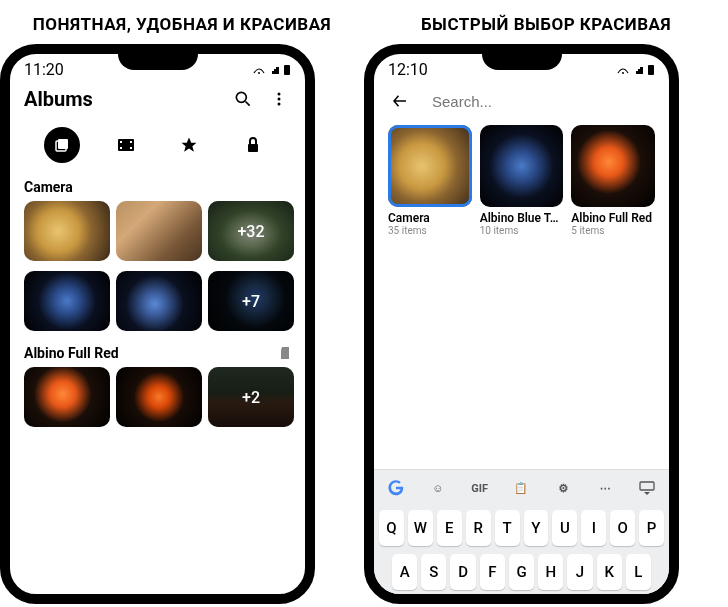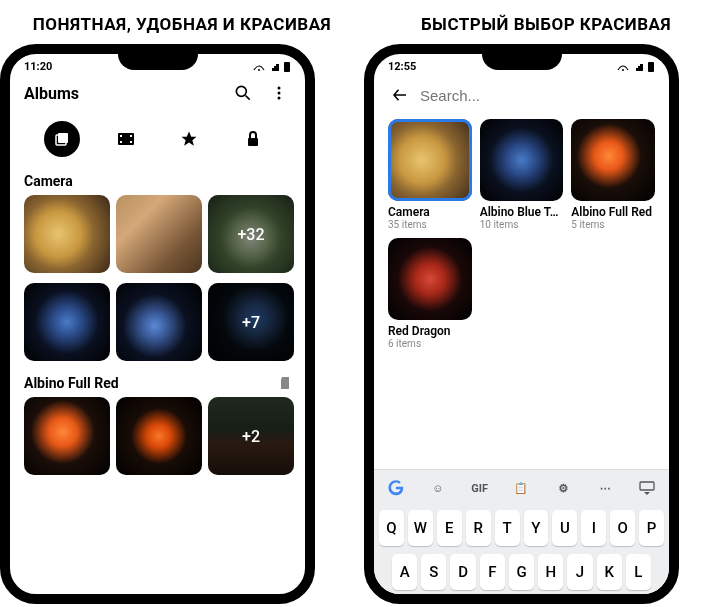--- a/index.html
+++ b/index.html
@@ -2,46 +2,46 @@
 <html><head>
 <meta charset="utf-8">
 <style>
 * { box-sizing: border-box; margin: 0; padding: 0; }
 body { font-family: -apple-system, Roboto, Arial, sans-serif; background: #fff; width: 728px; height: 607px; overflow: hidden; }
 .container { display: flex; gap: 0; }
 .col { flex: 1; display: flex; flex-direction: column; }
 .heading { font-size: 17px; font-weight: 700; letter-spacing: 0.5px; padding: 14px 0 10px; text-align: center; }
 .phone { width: 315px; height: 560px; border: 10px solid #000; border-radius: 36px; background: #fff; position: relative; overflow: hidden; }
 .notch { position: absolute; top: -2px; left: 50%; transform: translateX(-50%); width: 80px; height: 18px; background: #000; border-radius: 0 0 16px 16px; z-index: 10; }
-.statusbar { display: flex; justify-content: space-between; align-items: center; padding: 6px 14px 2px; font-size: 11px; font-weight: 700; }
+.statusbar { display: flex; justify-content: space-between; align-items: center; padding: 6px 14px 2px; font-size: 16px; font-weight: 400; }
 .status-icons { display: flex; gap: 3px; align-items: center; }
 .header { display: flex; align-items: center; padding: 6px 14px 8px; gap: 12px; }
-.title { font-size: 16px; font-weight: 700; flex: 1; }
+.title { font-size: 20px; font-weight: 700; flex: 1; }
 .icon-btn { width: 24px; height: 24px; display: flex; align-items: center; justify-content: center; cursor: pointer; }
 .tabs { display: flex; justify-content: space-around; padding: 8px 20px 12px; }
 .tab { width: 36px; height: 36px; border-radius: 50%; display: flex; align-items: center; justify-content: center; }
 .tab.active { background: #000; color: #fff; }
 .section { padding: 0 14px 10px; }
 .section-head { display: flex; justify-content: space-between; align-items: center; padding: 4px 0 6px; }
 .section-title { font-size: 14px; font-weight: 700; }
 .thumbs { display: flex; gap: 6px; }
-.thumb { width: 86px; height: 78px; border-radius: 10px; background: #222; position: relative; overflow: hidden; flex-shrink: 0; }
+.thumb { width: 86px; height: 60px; border-radius: 10px; background: #222; position: relative; overflow: hidden; flex-shrink: 0; }
 .thumb.food1 { background: radial-gradient(circle at 40% 50%, #e8c470 0%, #c89840 35%, #8b6530 55%, #3a2818 100%); }
 .thumb.food2 { background: linear-gradient(135deg, #b89060 0%, #d4a878 30%, #7a5838 70%, #4a3520 100%); }
 .thumb.food3 { background: radial-gradient(ellipse at 50% 55%, #e8f0e0 0%, #a8c090 25%, #5a7a4a 50%, #2a3a28 100%); }
 .thumb.fish-blue { background: radial-gradient(circle at 50% 50%, #4a7ac8 0%, #2a4a88 25%, #0a1020 55%, #000 100%); }
 .thumb.fish-blue2 { background: radial-gradient(circle at 45% 55%, #5a8ad8 0%, #3a5a98 20%, #0a1020 50%, #000 100%); }
 .thumb.fish-blue3 { background: radial-gradient(circle at 55% 45%, #3a6ab8 0%, #2a4a78 22%, #081018 52%, #000 100%); }
 .thumb.fish-orange { background: radial-gradient(circle at 45% 45%, #ff8838 0%, #e85818 22%, #1a0e08 50%, #000 100%); }
 .thumb.fish-orange2 { background: radial-gradient(circle at 50% 50%, #f87828 0%, #d84808 20%, #180c06 48%, #000 100%); }
 .thumb.fish-orange3 { background: linear-gradient(180deg, #3a4a38 0%, #2a3828 40%, #4a3020 60%, #2a1810 100%); }
 .thumb.fish-red { background: radial-gradient(circle at 50% 50%, #d84838 0%, #a82818 25%, #1a0808 55%, #000 100%); }
 .thumb.wedding { background: linear-gradient(135deg, #c8b898 0%, #a89878 40%, #786848 70%, #584828 100%); }
 .overlay { position: absolute; inset: 0; background: rgba(0,0,0,0.45); color: #fff; display: flex; align-items: center; justify-content: center; font-size: 16px; font-weight: 500; }
-.search-header { display: flex; align-items: center; padding: 8px 14px; gap: 8px; }
+.search-header { display: flex; align-items: center; padding: 8px 14px; gap: 20px; }
 .search-input { flex: 1; border: none; font-size: 15px; color: #888; background: transparent; outline: none; }
 .grid { display: grid; grid-template-columns: repeat(3, 1fr); gap: 8px; padding: 4px 14px; }
 .card { }
 .card .thumb { width: 100%; height: 82px; }
 .thumb.selected { outline: 3px solid #2a7ae8; outline-offset: -3px; }
 .card-title { font-size: 12px; font-weight: 600; padding-top: 4px; white-space: nowrap; overflow: hidden; text-overflow: ellipsis; }
 .card-sub { font-size: 10px; color: #888; }
 .keyboard { position: absolute; bottom: 0; left: 0; right: 0; background: #eceef0; }
 .kb-top { display: flex; justify-content: space-between; align-items: center; padding: 6px 10px; border-top: 1px solid #ddd; }
 .kb-top-item { width: 24px; height: 24px; display: flex; align-items: center; justify-content: center; font-size: 11px; font-weight: 700; color: #555; }
@@ -161,21 +161,21 @@
           </div>
         </div>
     </div>
   </div>
 
   <div class="col">
     <div class="heading">БЫСТРЫЙ ВЫБОР КРАСИВАЯ</div>
     <div class="phone">
       <div class="notch"></div>
       <div class="statusbar">
-        <span>12:55</span>
+        <span>12:10</span>
         <span class="status-icons">
           <svg width="12" height="10" viewBox="0 0 12 10">
               <path d="M1 8 Q6 0 11 8" fill="none" stroke="#000" stroke-width="1.2"></path>
               <circle cx="6" cy="8" r="1" fill="#000"></circle>
             </svg>
           <svg width="12" height="10" viewBox="0 0 12 10">
               <path d="M1 9 L4 9 L4 6 L6 6 L6 4 L8 4 L8 2 L11 2 L11 9 Z" fill="#000"></path>
             </svg>
           <svg width="8" height="12" viewBox="0 0 8 12">
               <rect x="1" y="1" width="6" height="10" rx="1" fill="#000"></rect>
@@ -198,25 +198,20 @@
           </div>
           <div class="card">
             <div class="thumb fish-blue"></div>
             <div class="card-title">Albino Blue T…</div>
             <div class="card-sub">10 items</div>
           </div>
           <div class="card">
             <div class="thumb fish-orange"></div>
             <div class="card-title">Albino Full Red</div>
             <div class="card-sub">5 items</div>
-          </div>
-          <div class="card">
-            <div class="thumb fish-red"></div>
-            <div class="card-title">Red Dragon</div>
-            <div class="card-sub">6 items</div>
           </div>
         </div>
 
       <div class="keyboard">
         <div class="kb-top">
           <div class="kb-top-item">
             <svg class="glogo" viewBox="0 0 24 24">
                 <path d="M12 11v2.5h5.9c-.3 1.5-1.8 4.3-5.9 4.3-3.6 0-6.5-3-6.5-6.6s2.9-6.6 6.5-6.6c2 0 3.4.9 4.2 1.6l2-2C16.8 2.7 14.6 1.7 12 1.7 6.5 1.7 2 6.2 2 11.7s4.5 10 10 10c5.8 0 9.6-4 9.6-9.7 0-.7-.1-1.2-.2-1.7H12z" fill="#4285F4"></path>
               </svg>
           </div>

